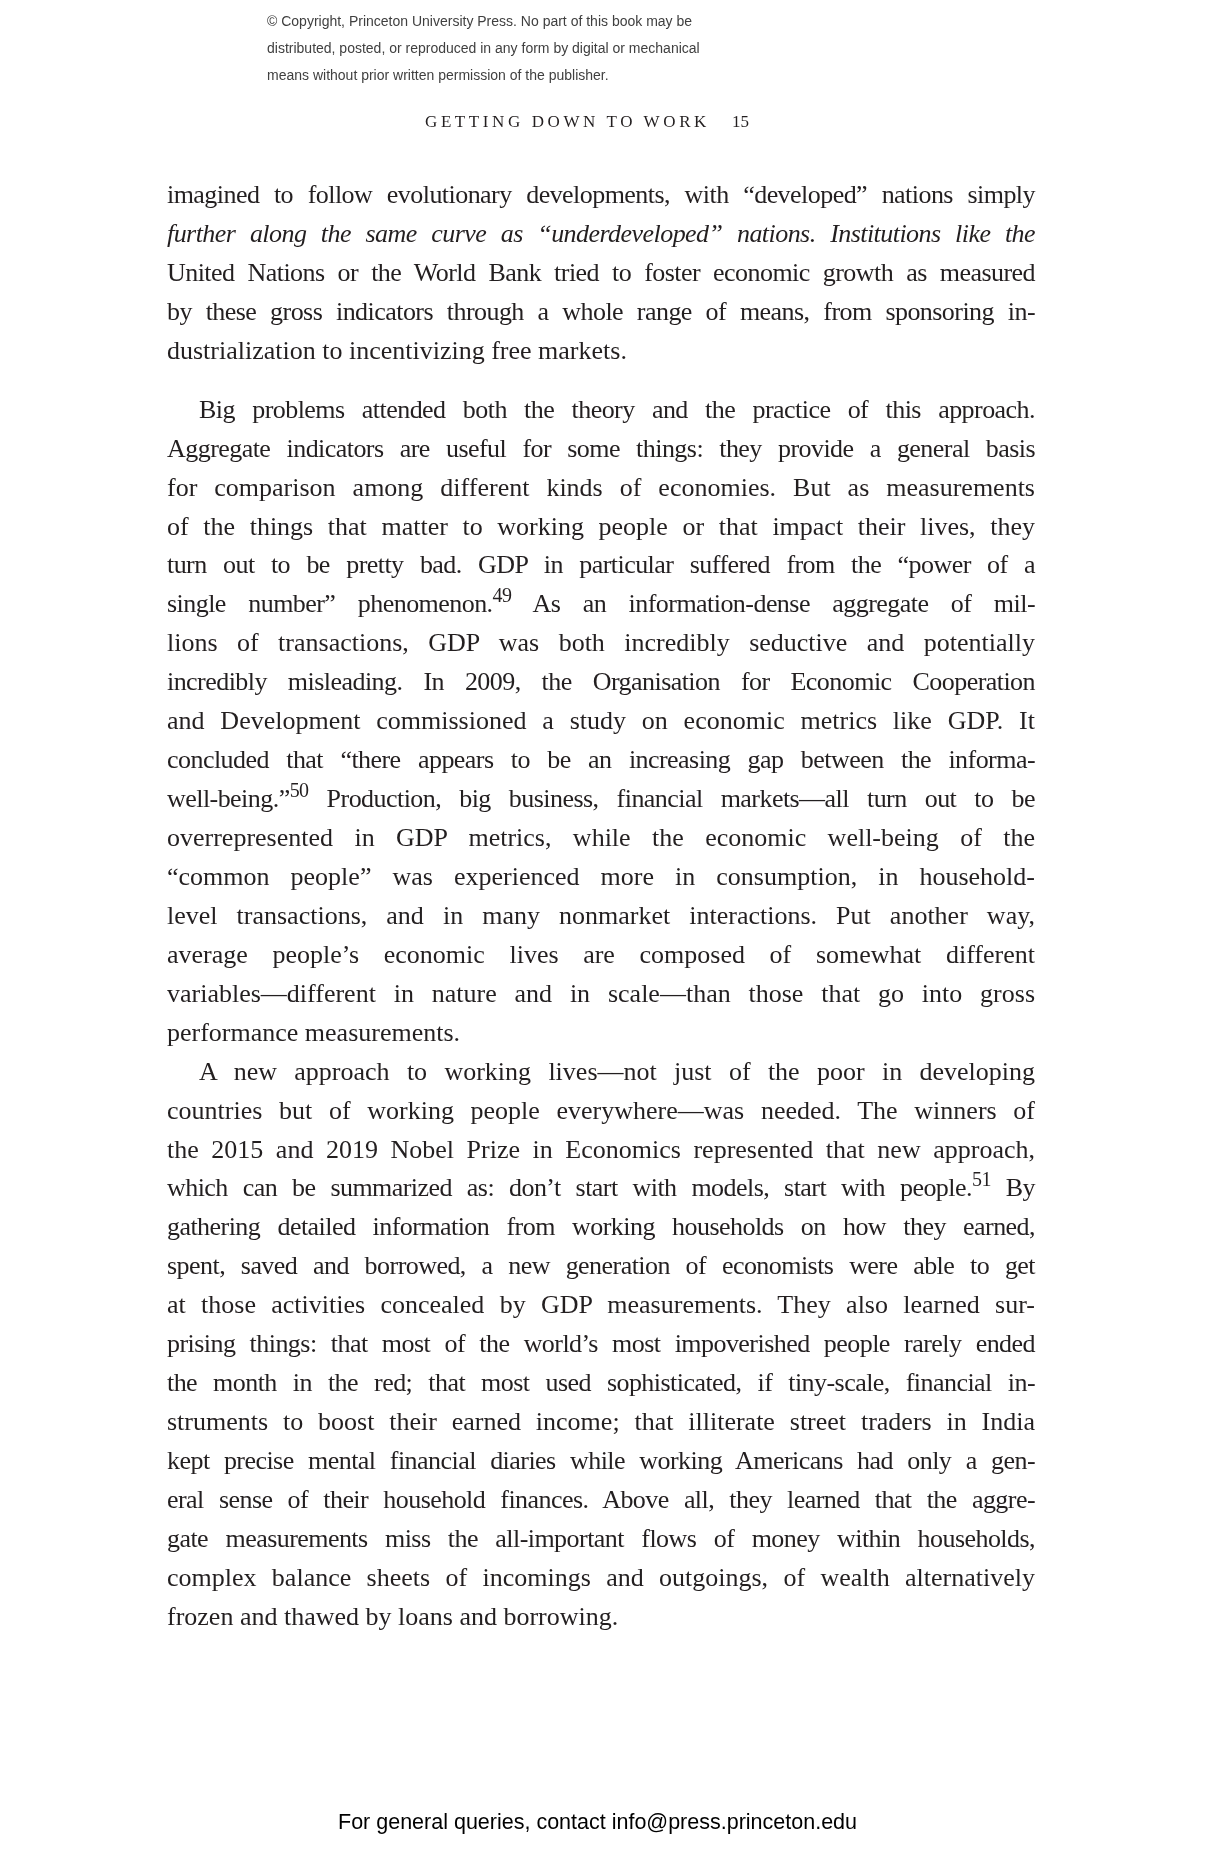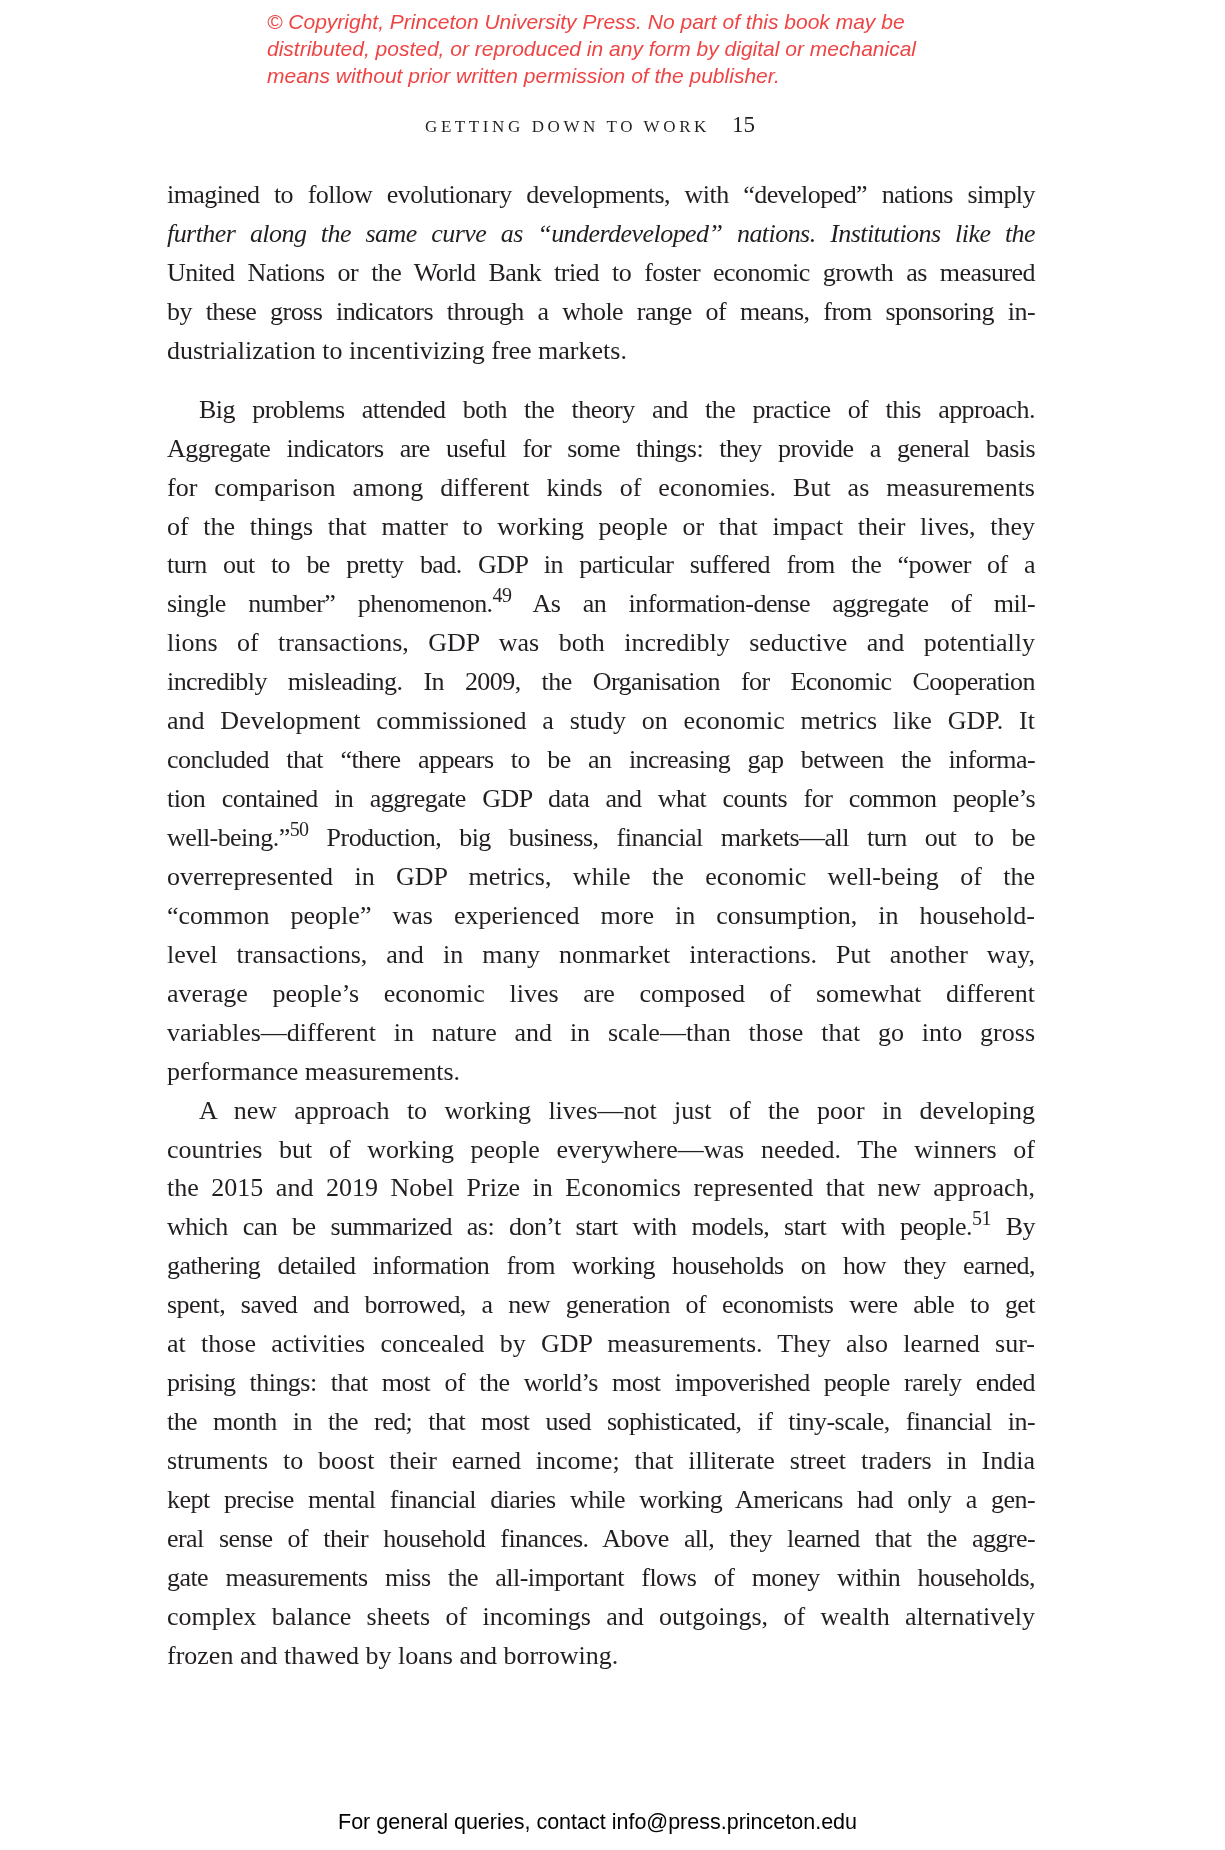--- a/index.html
+++ b/index.html
@@ -13,40 +13,39 @@
       position: relative;
       overflow: hidden;
       color: #231f20;
     }
     .copyright {
       position: absolute;
       left: 267px;
       top: 8px;
       width: 760px;
       font-family: "Liberation Sans", sans-serif;
-      font-size: 21px;
+      font-size: 14px;
       line-height: 27px;
-      color: #ef4444;
-      font-style: italic;
+      color: #404040;
     }
     .copyright .cline { display: block; white-space: nowrap; }
     .running-head {
       position: absolute;
       left: 425px;
       top: 112px;
       font-family: "Liberation Serif", serif;
       font-size: 17px;
       letter-spacing: 3.6px;
       color: #231f20;
       white-space: nowrap;
     }
     .running-head .page-num {
       margin-left: 22px;
       letter-spacing: 0;
-      font-size: 23px;
+      font-size: 17px;
     }
     .body-text {
       position: absolute;
       left: 167px;
       top: 168px;
       width: 868px;
       font-family: "Liberation Serif", serif;
       font-size: 26px;
       line-height: 38.95px;
       color: #231f20;
@@ -106,21 +105,20 @@
       <span class="line indent tight" style="white-space: nowrap; margin-top: 20px;"><span>Big problems attended both the theory and the practice of this approach.</span></span>
       <span class="line tight" style="white-space: nowrap;"><span>Aggregate indicators are useful for some things: they provide a general basis</span></span>
       <span class="line" style="white-space: nowrap;"><span>for comparison among different kinds of economies. But as measurements</span></span>
       <span class="line" style="white-space: nowrap;"><span>of the things that matter to working people or that impact their lives, they</span></span>
       <span class="line tight" style="white-space: nowrap;"><span>turn out to be pretty bad. GDP in particular suffered from the “power of a</span></span>
       <span class="line tight" style="white-space: nowrap;"><span>single number” phenomenon.</span><sup>49</sup><span> As an information-dense aggregate of mil-</span></span>
       <span class="line" style="white-space: nowrap; font-family: Liberation Serif, serif;"><span>lions of transactions, GDP was both incredibly seductive and potentially</span></span>
       <span class="line tight" style="white-space: nowrap;"><span>incredibly misleading. In 2009, the Organisation for Economic Cooperation</span></span>
       <span class="line" style="white-space: nowrap;"><span>and Development commissioned a study on economic metrics like GDP. It</span></span>
       <span class="line tight" style="white-space: nowrap;"><span>concluded that “there appears to be an increasing gap between the informa-</span></span>
-      <span class="line tight" style="white-space: nowrap;"><span>tion contained in aggregate GDP data and what counts for common people’s</span></span>
       <span class="line tight" style="white-space: nowrap;"><span>well-being.”</span><sup>50</sup><span> Production, big business, financial markets—all turn out to be</span></span>
       <span class="line" style="white-space: nowrap;"><span>overrepresented in GDP metrics, while the economic well-being of the</span></span>
       <span class="line" style="white-space: nowrap;"><span>“common people” was experienced more in consumption, in household-</span></span>
       <span class="line" style="white-space: nowrap;"><span>level transactions, and in many nonmarket interactions. Put another way,</span></span>
       <span class="line" style="white-space: nowrap;"><span>average people’s economic lives are composed of somewhat different</span></span>
       <span class="line" style="white-space: nowrap;"><span>variables—different in nature and in scale—than those that go into gross</span></span>
       <span class="line last" style="white-space: nowrap;"><span>performance measurements.</span></span>
     </div>
     <div>
       <span class="line indent" style="white-space: nowrap;"><span>A new approach to working lives—not just of the poor in developing</span></span>

